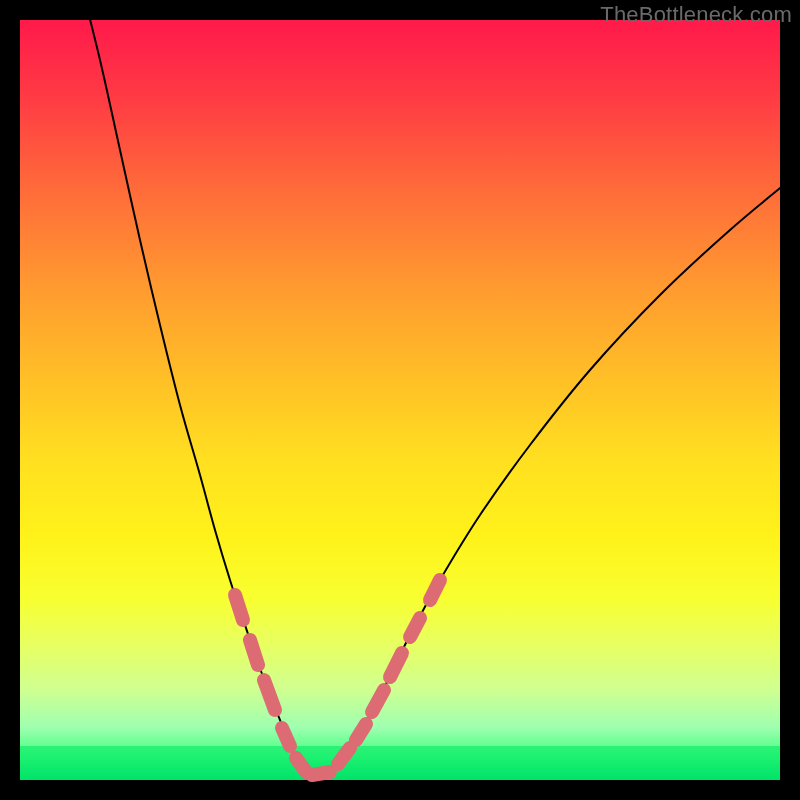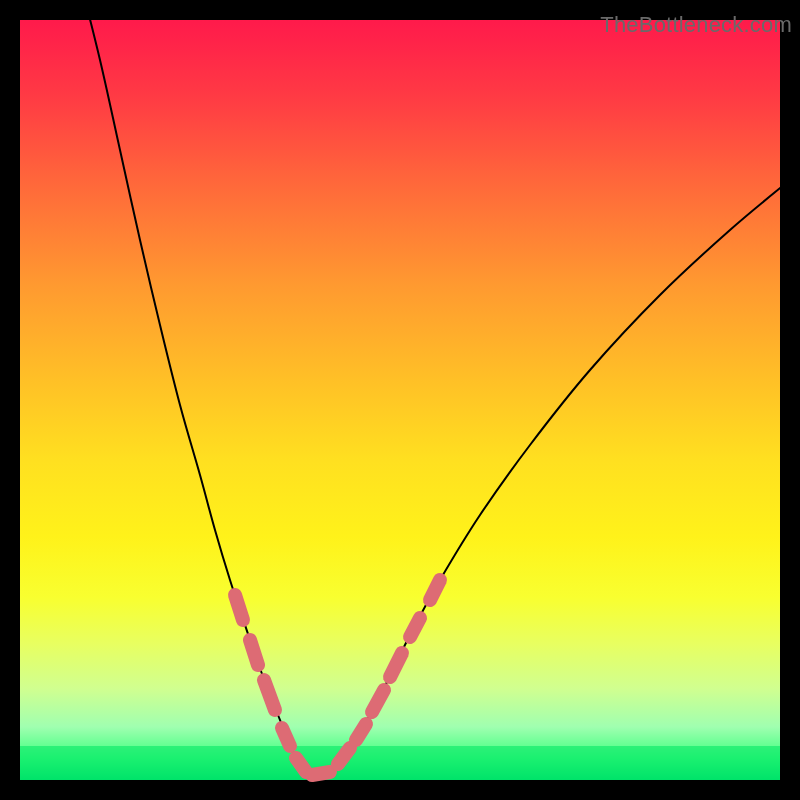--- a/index.html
+++ b/index.html
@@ -27,21 +27,21 @@
       #fff21a 68%,
       #f8ff30 76%,
       #e8ff60 82%,
       #d0ff90 88%,
       #a0ffb0 93%,
       #40ff80 97%,
       #00e070 100%);
   }
   .watermark {
     position: absolute;
-    top: 12px;
+    top: 2px;
     right: 8px;
     color: #6a6a6a;
     font-size: 22px;
     letter-spacing: 0.2px;
     z-index: 10;
     user-select: none;
   }
   svg.plot {
     position: absolute;
     left: 0;

